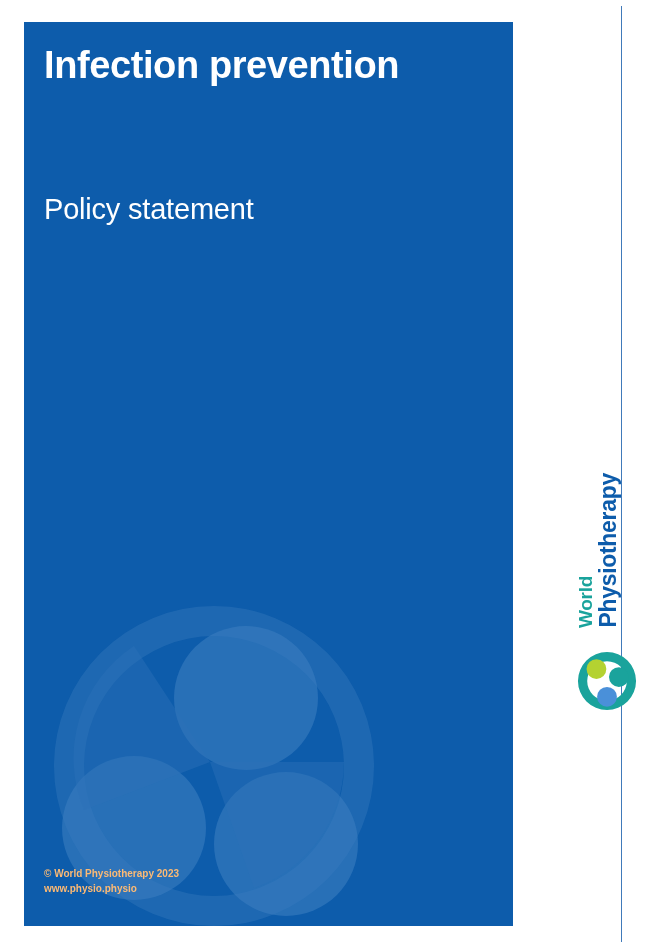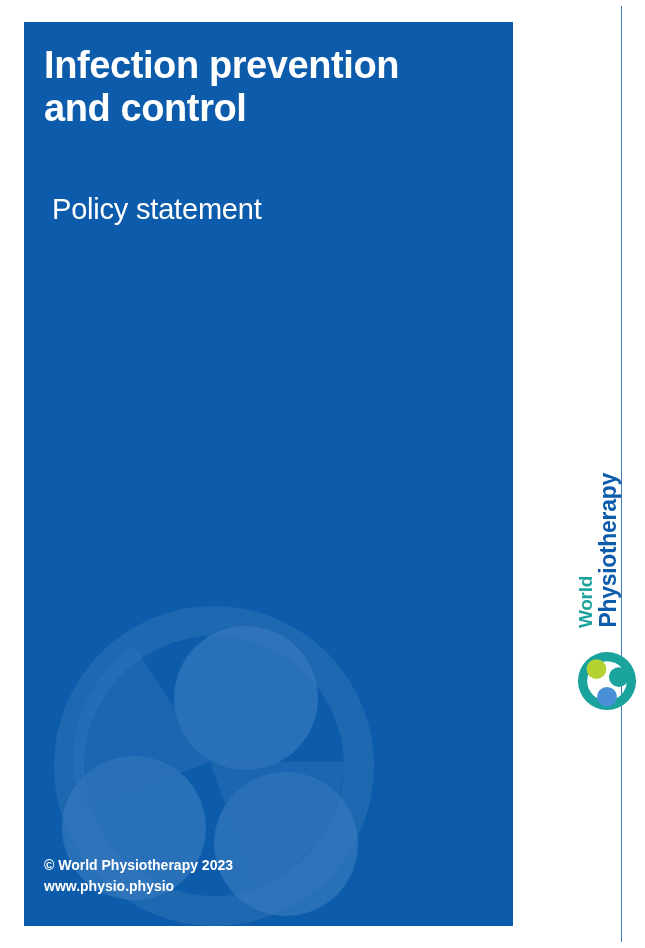--- a/index.html
+++ b/index.html
@@ -70,29 +70,28 @@
   .cover-subtitle {
     position: absolute;
     left: 20px;
     top: 170px;
     width: 440px;
     color: #ffffff;
     font-size: 29px;
     line-height: 1.2;
     font-weight: normal;
     letter-spacing: -0.2px;
-    margin-left: 8px;
   }
 
   .cover-footer {
     position: absolute;
     left: 20px;
     bottom: 30px;
-    color: #ffffff;
-    font-size: 14px;
+    color: #fdba74;
+    font-size: 10px;
     font-weight: bold;
     line-height: 1.45;
   }
   .cover-footer div { white-space: nowrap; }
 
   
   .logo-block {
     position: absolute;
     left: 530px;
     bottom: 20px;
@@ -154,21 +153,20 @@
         <circle cx="272" cy="278" r="72"></circle>
       </g>
       <g fill="#2d72b8" fill-opacity="0.45">
         <path d="M196 196 L330 196 A134 134 0 0 1 240 322 Z"></path>
         <path d="M196 196 L120 80 A134 134 0 0 0 70 244 Z"></path>
       </g>
     </svg>
 
     <div class="cover-title">
       <div>Infection prevention</div>
-      <div>and control</div>
     </div>
 
     <div class="cover-subtitle">Policy statement</div>
 
     <div class="cover-footer">
       <div>© World Physiotherapy 2023</div>
       <div>www.physio.physio</div>
     </div>
   </div>
 

